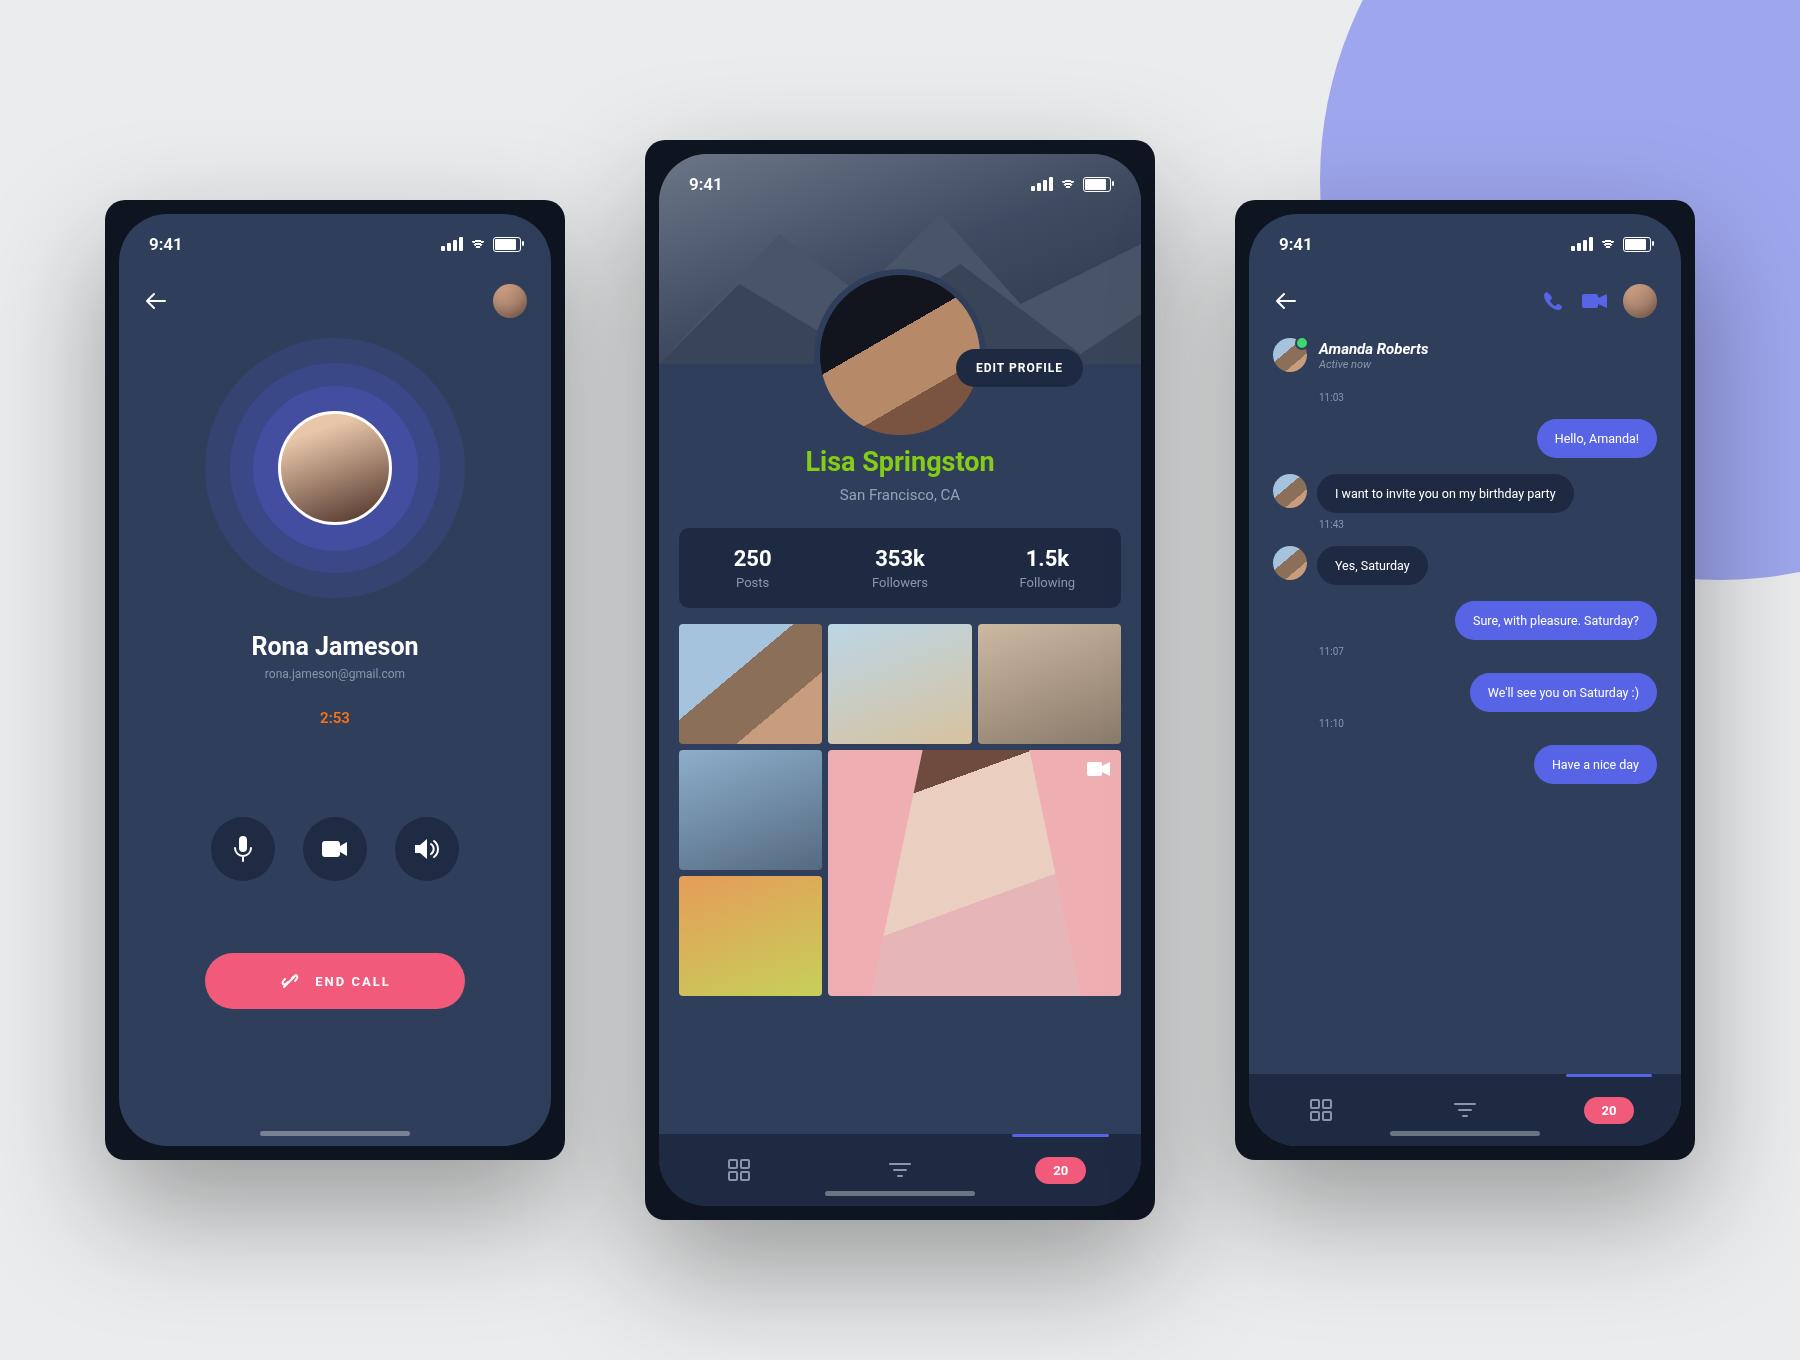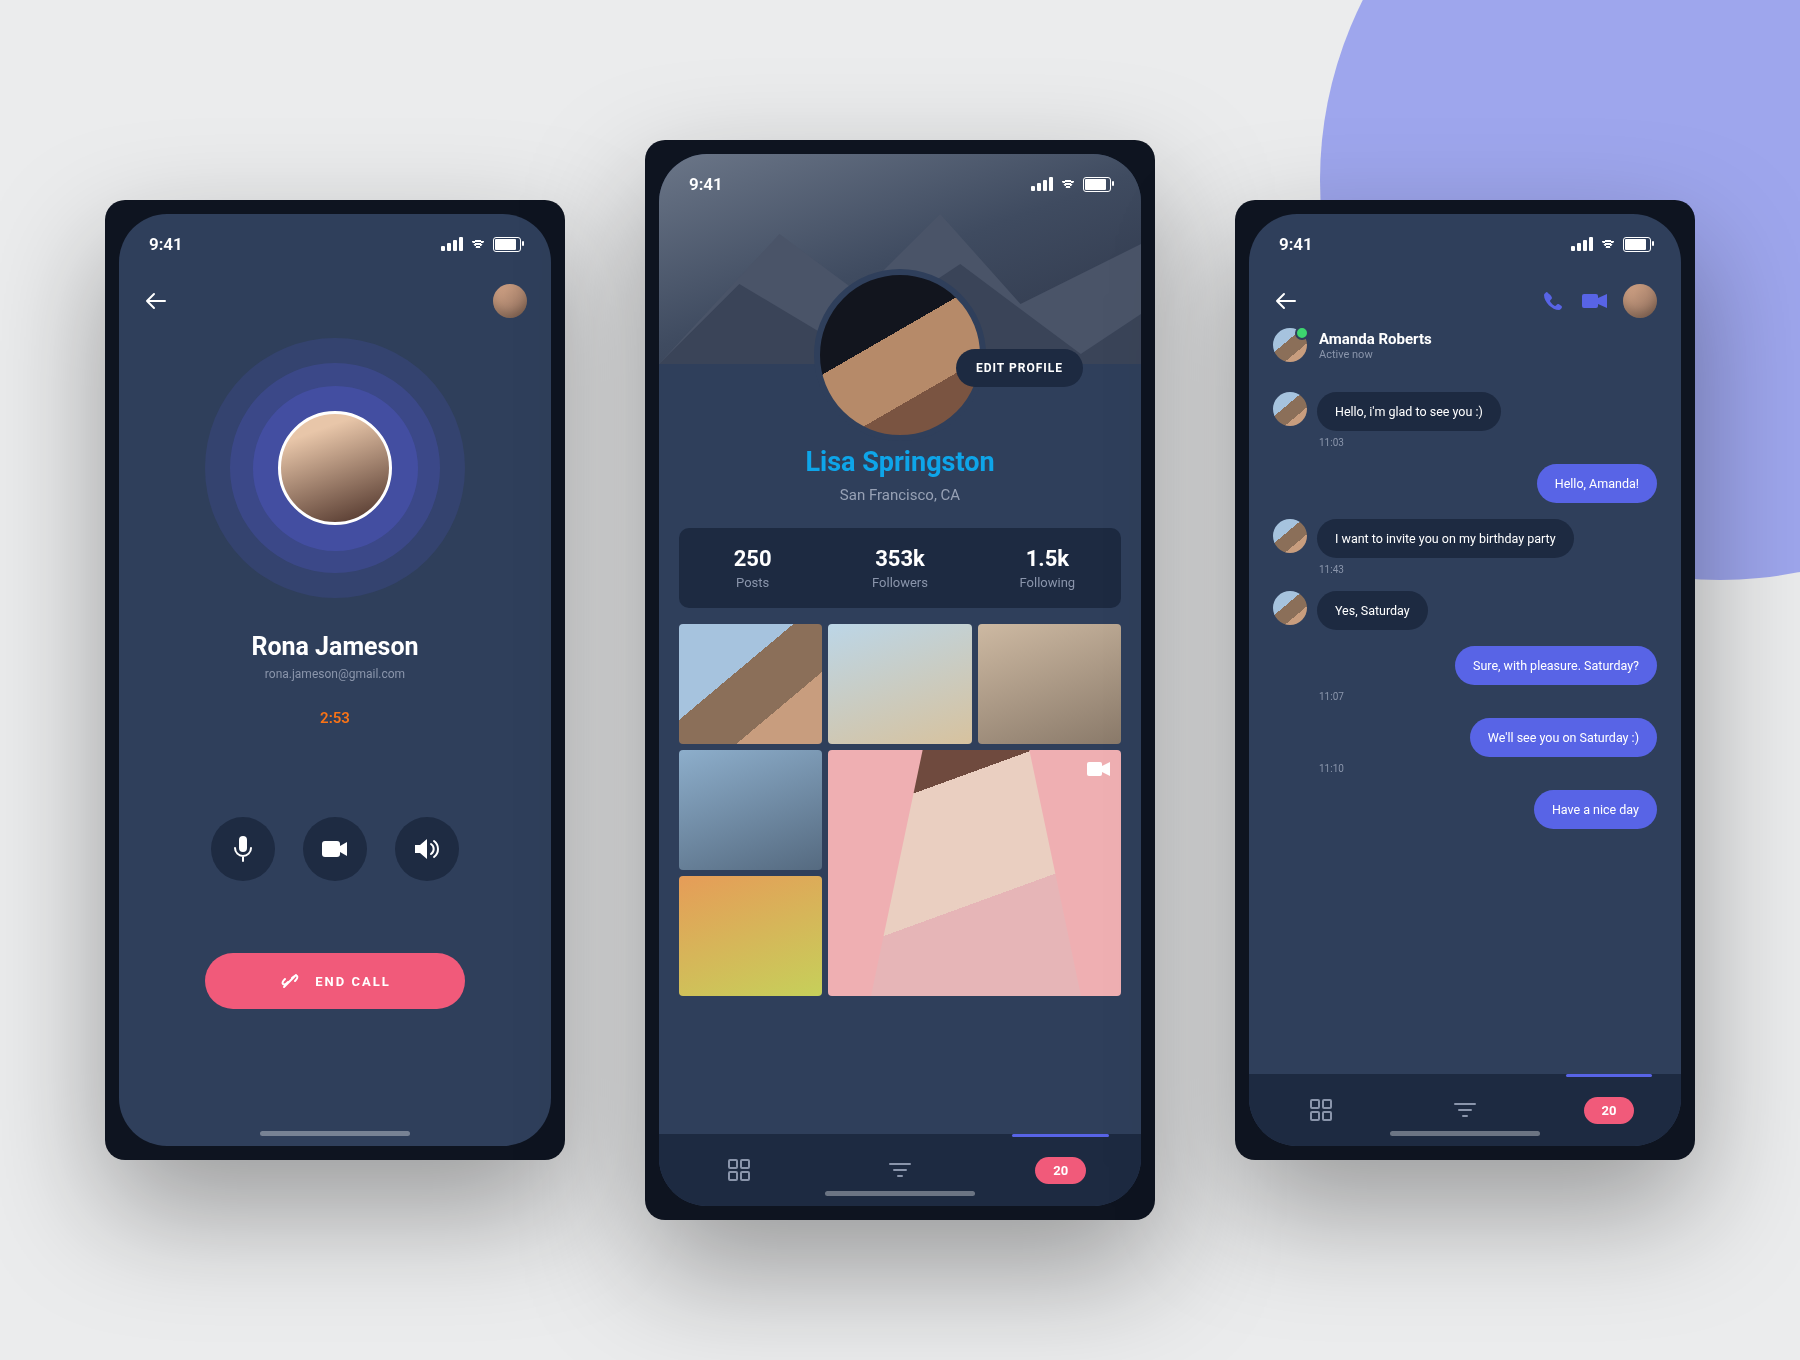--- a/index.html
+++ b/index.html
@@ -43,38 +43,38 @@
 .call-controls{display:flex;gap:28px;margin-top:90px;}
 .ctl-btn{width:64px;height:64px;border-radius:50%;background:#1e2b42;display:flex;align-items:center;justify-content:center;color:#fff;cursor:pointer;}
 .end-call{margin-top:72px;width:260px;height:56px;border-radius:30px;background:#f15a7a;display:flex;align-items:center;justify-content:center;gap:14px;color:#fff;font-weight:700;font-size:13px;letter-spacing:2px;cursor:pointer;}
 
 .profile-hero{height:210px;background:linear-gradient(160deg,#6b7688 0%,#3f4b60 50%,#2d3548 100%);position:relative;flex-shrink:0;}
 .mountain{position:absolute;bottom:0;left:0;right:0;height:160px;overflow:hidden;}
 .mountain svg{width:100%;height:100%;}
 .profile-avatar-wrap{position:absolute;left:50%;transform:translateX(-50%);top:115px;z-index:3;}
 .profile-avatar{width:160px;height:160px;border-radius:50%;border:6px solid #2f3f5b;background:linear-gradient(150deg,#12151e 0 40%,#b68a69 40% 70%,#7a5441 70%);}
 .edit-pill{position:absolute;top:195px;right:58px;background:#1d2a41;color:#fff;font-size:12px;font-weight:700;letter-spacing:1px;padding:12px 20px;border-radius:22px;cursor:pointer;z-index:4;}
-.profile-name{color:#0ea5e9;font-size:27px;font-weight:700;text-align:center;margin-top:82px;}
+.profile-name{color:#84cc16;font-size:27px;font-weight:700;text-align:center;margin-top:82px;}
 .profile-loc{color:#97a1b5;font-size:15px;text-align:center;margin-top:8px;}
 .stats{margin:24px 20px 0;background:#1d2a41;border-radius:10px;height:80px;display:flex;}
 .stat{flex:1;display:flex;flex-direction:column;align-items:center;justify-content:center;color:#fff;}
 .stat-num{font-size:22px;font-weight:700;}
 .stat-lbl{font-size:13px;color:#8a95ab;margin-top:4px;}
 .gallery{margin:16px 20px 0;display:grid;grid-template-columns:repeat(3,1fr);grid-auto-rows:120px;gap:6px;}
 .gallery .tile{background:#6b7688;border-radius:4px;position:relative;overflow:hidden;}
 .tile.t1{background:linear-gradient(140deg,#a6c3de 0 40%,#8b6f59 40% 70%,#c89d7e 70%);}
 .tile.t2{background:linear-gradient(160deg,#bcd6e7 0%,#d7c29e 100%);}
 .tile.t3{background:linear-gradient(160deg,#cdb9a2 0%,#8a7a6a 100%);}
 .tile.t4{background:linear-gradient(160deg,#8daecb 0%,#556a80 100%);}
 .tile.t5{grid-column:2/4;grid-row:2/4;background:#efafb2;position:relative;}
 .tile.t5::after{content:"";position:absolute;right:40px;bottom:0;width:210px;height:300px;background:linear-gradient(160deg,#6f4a3e 0 30%,#eacfc1 30% 65%,#e6b5b7 65%);clip-path:polygon(30% 0,70% 0,100% 100%,0 100%);}
 .tile.t6{background:linear-gradient(160deg,#e69c58 0%,#c6d05a 100%);}
 .vid-badge{position:absolute;top:10px;right:10px;color:#fff;}
 
-.chat-header{display:flex;align-items:center;gap:12px;padding:0 24px;flex-shrink:0;}
+.chat-header{display:flex;align-items:center;gap:12px;padding:0 24px;margin-top:10px;flex-shrink:0;font-style:italic;}
 .chat-title{display:flex;flex-direction:column;color:#fff;}
 .chat-name{font-size:15px;font-weight:700;}
 .chat-sub{font-size:11px;color:#8a95ab;}
 .hdr-right{display:flex;align-items:center;gap:14px;}
 .hdr-icon{width:28px;height:28px;display:flex;align-items:center;justify-content:center;color:#5864e6;cursor:pointer;}
 .chat-body{flex:1;overflow:hidden;padding:14px 24px 0;}
 .msg-row{display:flex;align-items:flex-start;gap:10px;margin-top:16px;}
 .msg-row.in .bubble{background:#1d2a41;}
 .msg-row.out{justify-content:flex-end;}
 .msg-row.out .bubble{background:#5864e6;}
@@ -279,24 +279,20 @@
     <div class="chat-header">
       <div class="chat-avatar">
             <div class="online-dot"></div>
           </div>
       <div class="chat-title">
         <div class="chat-name">Amanda Roberts</div>
         <div class="chat-sub">Active now</div>
       </div>
     </div>
     <div class="chat-body" id="chat-body">
-          <div class="msg-row in">
-            <div class="chat-avatar"></div>
-            <div class="bubble">Hello, i'm glad to see you :)</div>
-          </div>
           <div class="msg-time">11:03</div>
           <div class="msg-row out">
             <div class="bubble">Hello, Amanda!</div>
           </div>
           <div class="msg-row in">
             <div class="chat-avatar"></div>
             <div class="bubble">I want to invite you on my birthday party</div>
           </div>
           <div class="msg-time">11:43</div>
           <div class="msg-row in">

